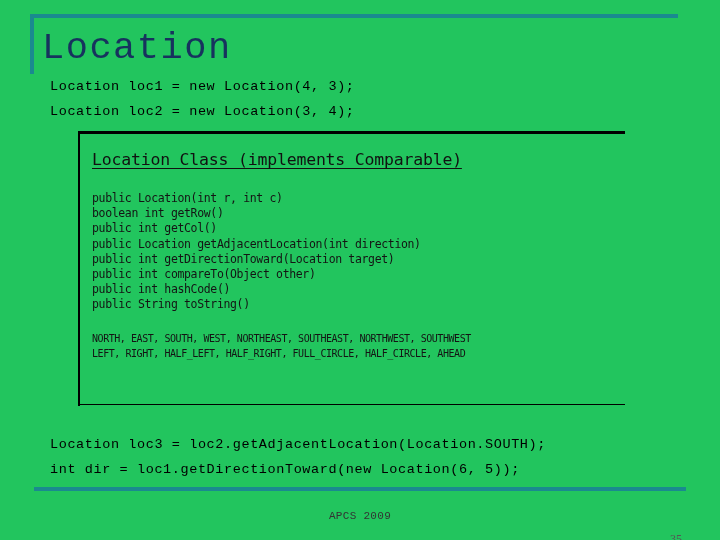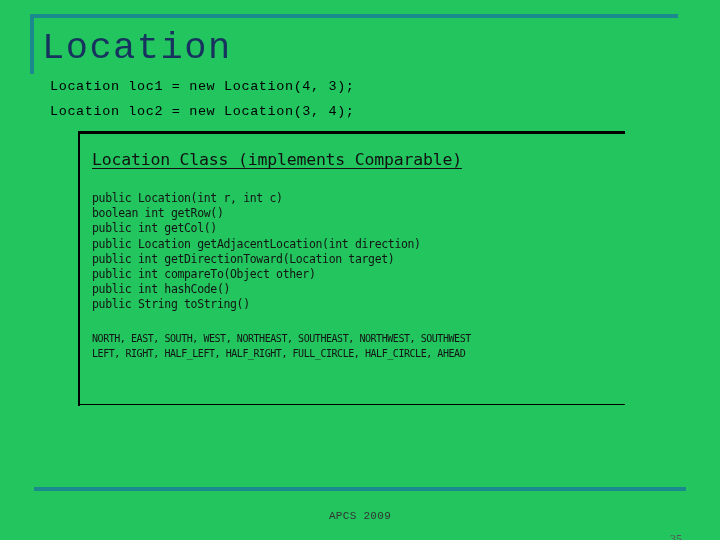--- a/index.html
+++ b/index.html
@@ -213,19 +213,23 @@
         <div class="method-line">public String toString()</div>
       </div>
 
       <div class="constants-list">
         <div class="constant-line">NORTH, EAST, SOUTH, WEST, NORTHEAST, SOUTHEAST, NORTHWEST, SOUTHWEST</div>
         <div class="constant-line">LEFT, RIGHT, HALF_LEFT, HALF_RIGHT, FULL_CIRCLE, HALF_CIRCLE, AHEAD</div>
       </div>
     </div>
   </div>
 
+  <div class="code-bottom">
+    <div class="code-line">Location loc3 = loc2.getAdjacentLocation(Location.SOUTH);</div>
+    <div class="code-line">int dir = loc1.getDirectionToward(new Location(6, 5));</div>
+  </div>
 
   <div class="rule-bottom"></div>
 
   <div class="footer-text">APCS 2009</div>
   <div class="footer-page">35</div>
 
 </div>
 
 </body></html>

